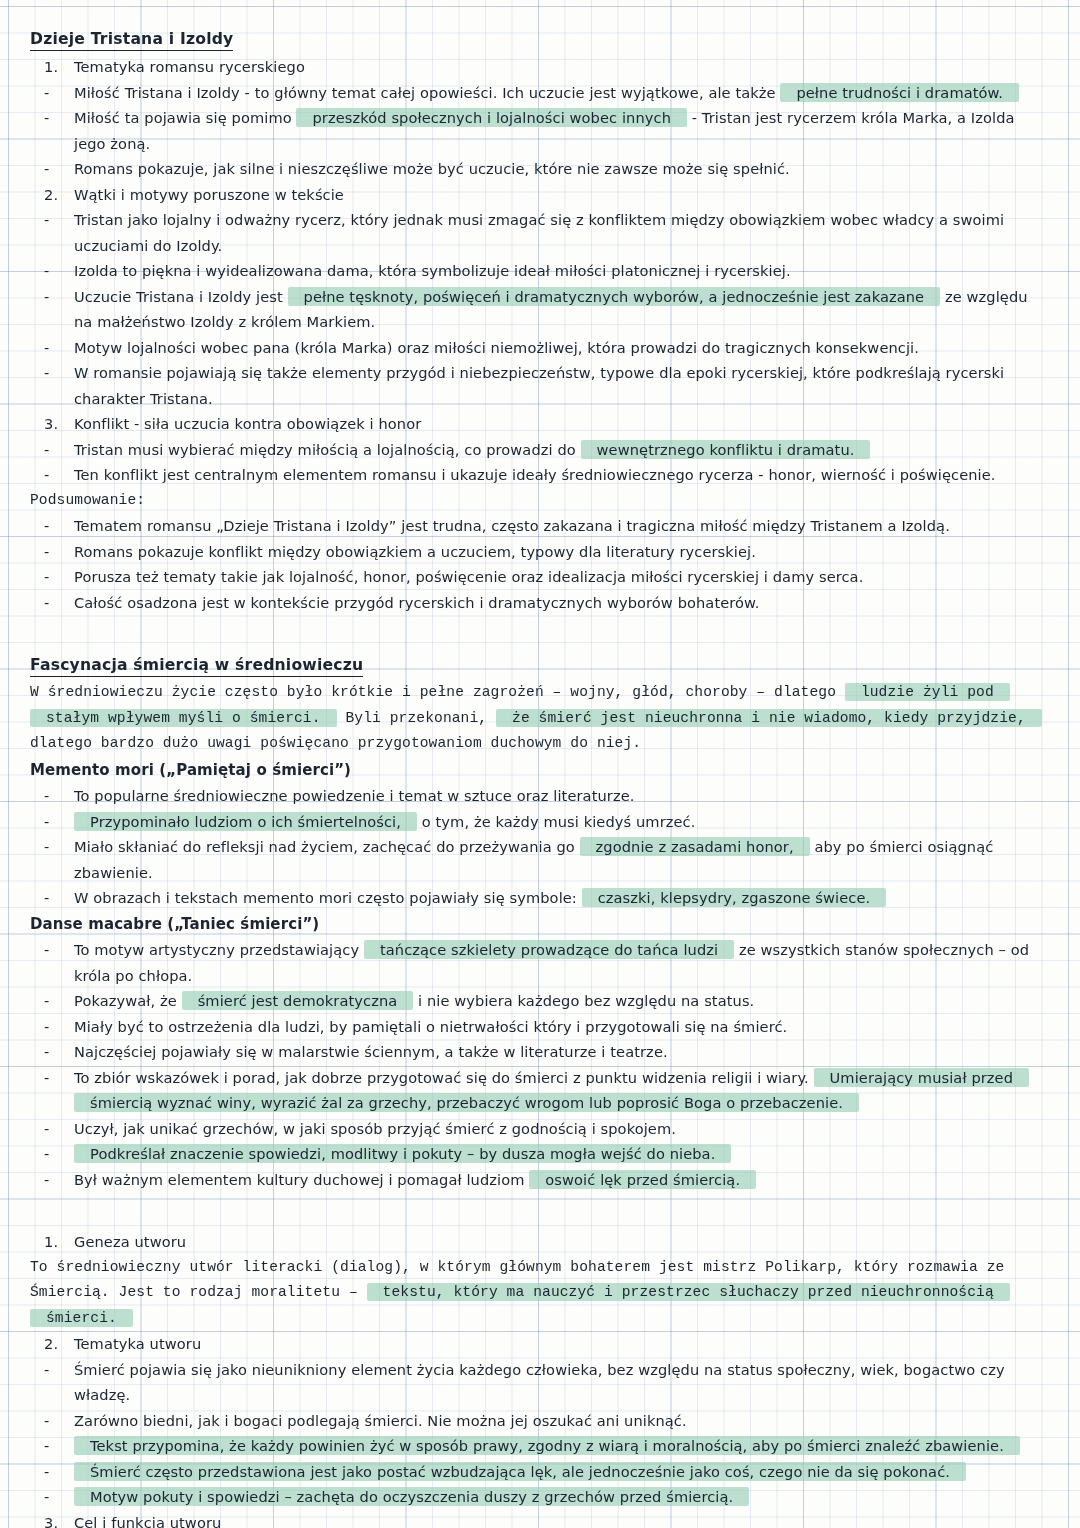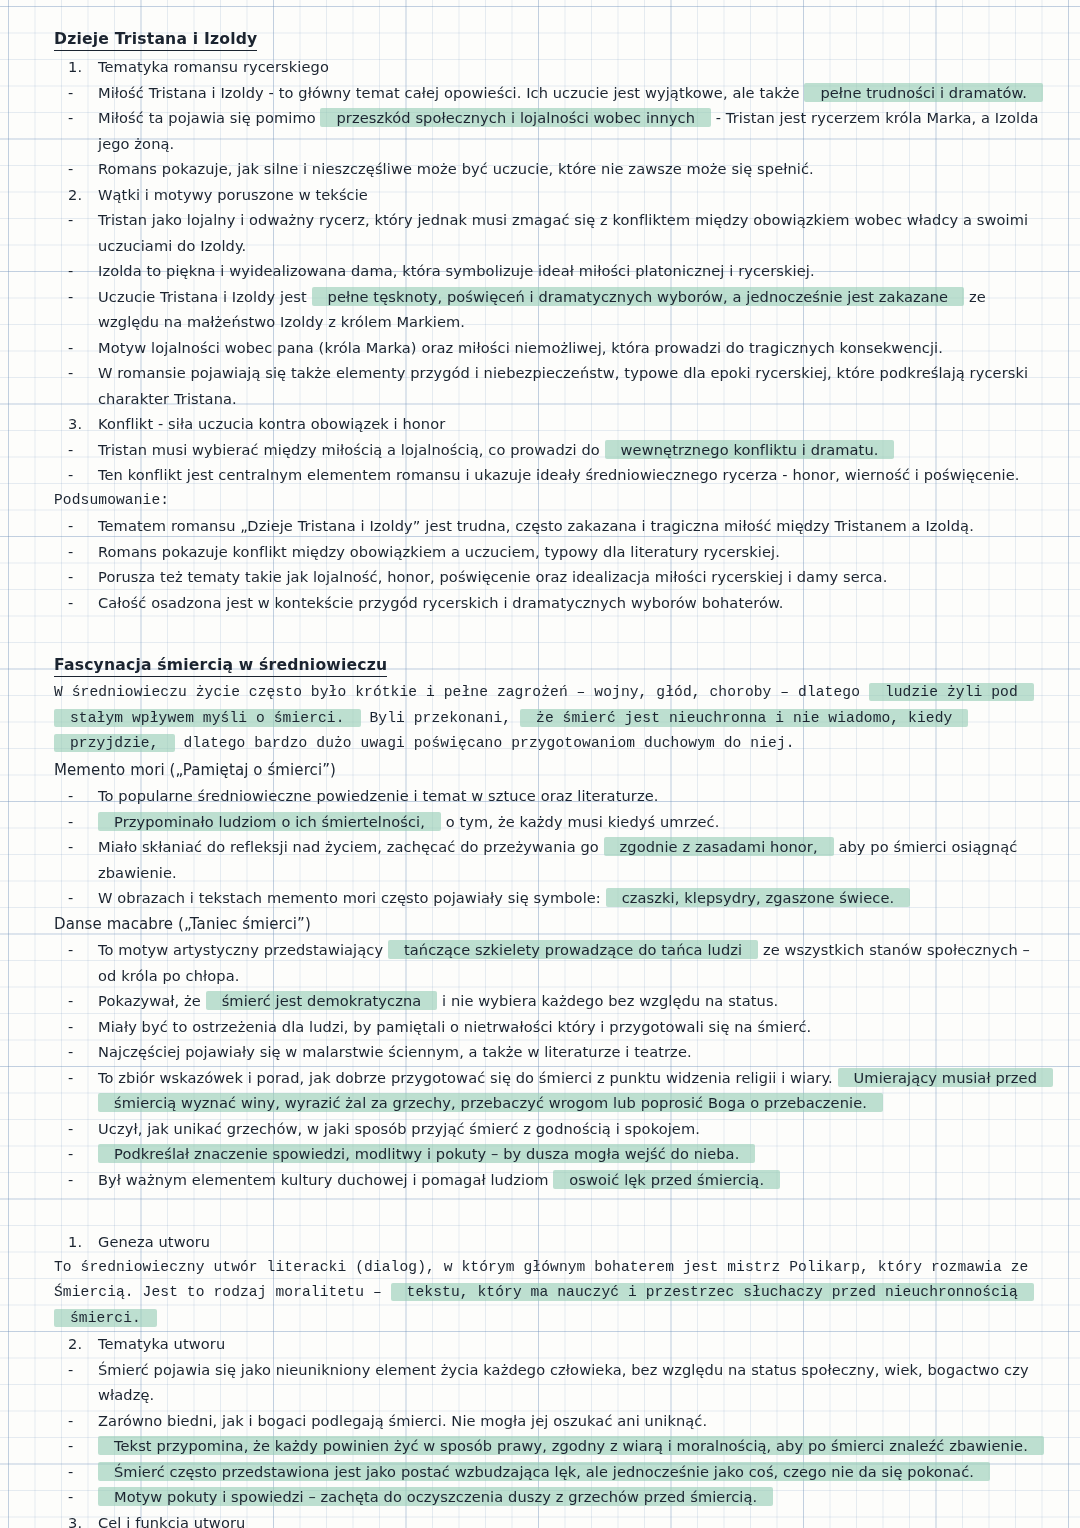--- a/index.html
+++ b/index.html
@@ -38,38 +38,38 @@
     left: 30px;
     top: 26px;
     width: 1020px;
     color: #1b2430;
     font-family: "DejaVu Sans", sans-serif;
     font-size: 14.6px;
     line-height: 25.5px;
     letter-spacing: 0.1px;
   }
 
-  .section { margin-bottom: 4px; margin-left: 24px; }
+  .section { margin-bottom: 4px; }
 
   .heading {
     font-weight: bold;
     font-size: 15.6px;
     letter-spacing: 0.2px;
     margin-bottom: 1px;
   }
   .heading.underline {
     display: inline-block;
     border-bottom: 1.6px solid #1b2430;
     padding-bottom: 0px;
     line-height: 22px;
     margin-bottom: 3px;
   }
 
   .subheading {
-    font-weight: normal;
+    font-weight: bold;
     font-size: 15px;
     margin-top: 1px;
   }
 
   .para {
     margin: 0;
     padding: 0 0 0 0;
   }
 
   
@@ -210,21 +210,21 @@
         <span class="num">1.</span>
         <span class="txt">Geneza utworu</span>
       </div><div class="para plain"><span>To średniowieczny utwór literacki (dialog), w którym głównym bohaterem jest mistrz Polikarp, który rozmawia ze Śmiercią. Jest to rodzaj moralitetu – </span><span class="hl">tekstu, który ma nauczyć i przestrzec słuchaczy przed nieuchronnością śmierci.</span></div><div class="numitem">
         <span class="num">2.</span>
         <span class="txt">Tematyka utworu</span>
       </div><div class="dashitem">
         <span class="dash">-</span>
         <span class="txt"><span>Śmierć pojawia się jako nieunikniony element życia każdego człowieka, bez względu na status społeczny, wiek, bogactwo czy władzę.</span></span>
       </div><div class="dashitem">
         <span class="dash">-</span>
-        <span class="txt"><span>Zarówno biedni, jak i bogaci podlegają śmierci. Nie mogła jej oszukać ani uniknąć.</span></span>
+        <span class="txt"><span>Zarówno biedni, jak i bogaci podlegają śmierci. Nie można jej oszukać ani uniknąć.</span></span>
       </div><div class="dashitem">
         <span class="dash">-</span>
         <span class="txt"><span class="hl">Tekst przypomina, że każdy powinien żyć w sposób prawy, zgodny z wiarą i moralnością, aby po śmierci znaleźć zbawienie.</span></span>
       </div><div class="dashitem">
         <span class="dash">-</span>
         <span class="txt"><span class="hl">Śmierć często przedstawiona jest jako postać wzbudzająca lęk, ale jednocześnie jako coś, czego nie da się pokonać.</span></span>
       </div><div class="dashitem">
         <span class="dash">-</span>
         <span class="txt"><span class="hl">Motyw pokuty i spowiedzi – zachęta do oczyszczenia duszy z grzechów przed śmiercią.</span></span>
       </div><div class="numitem">

